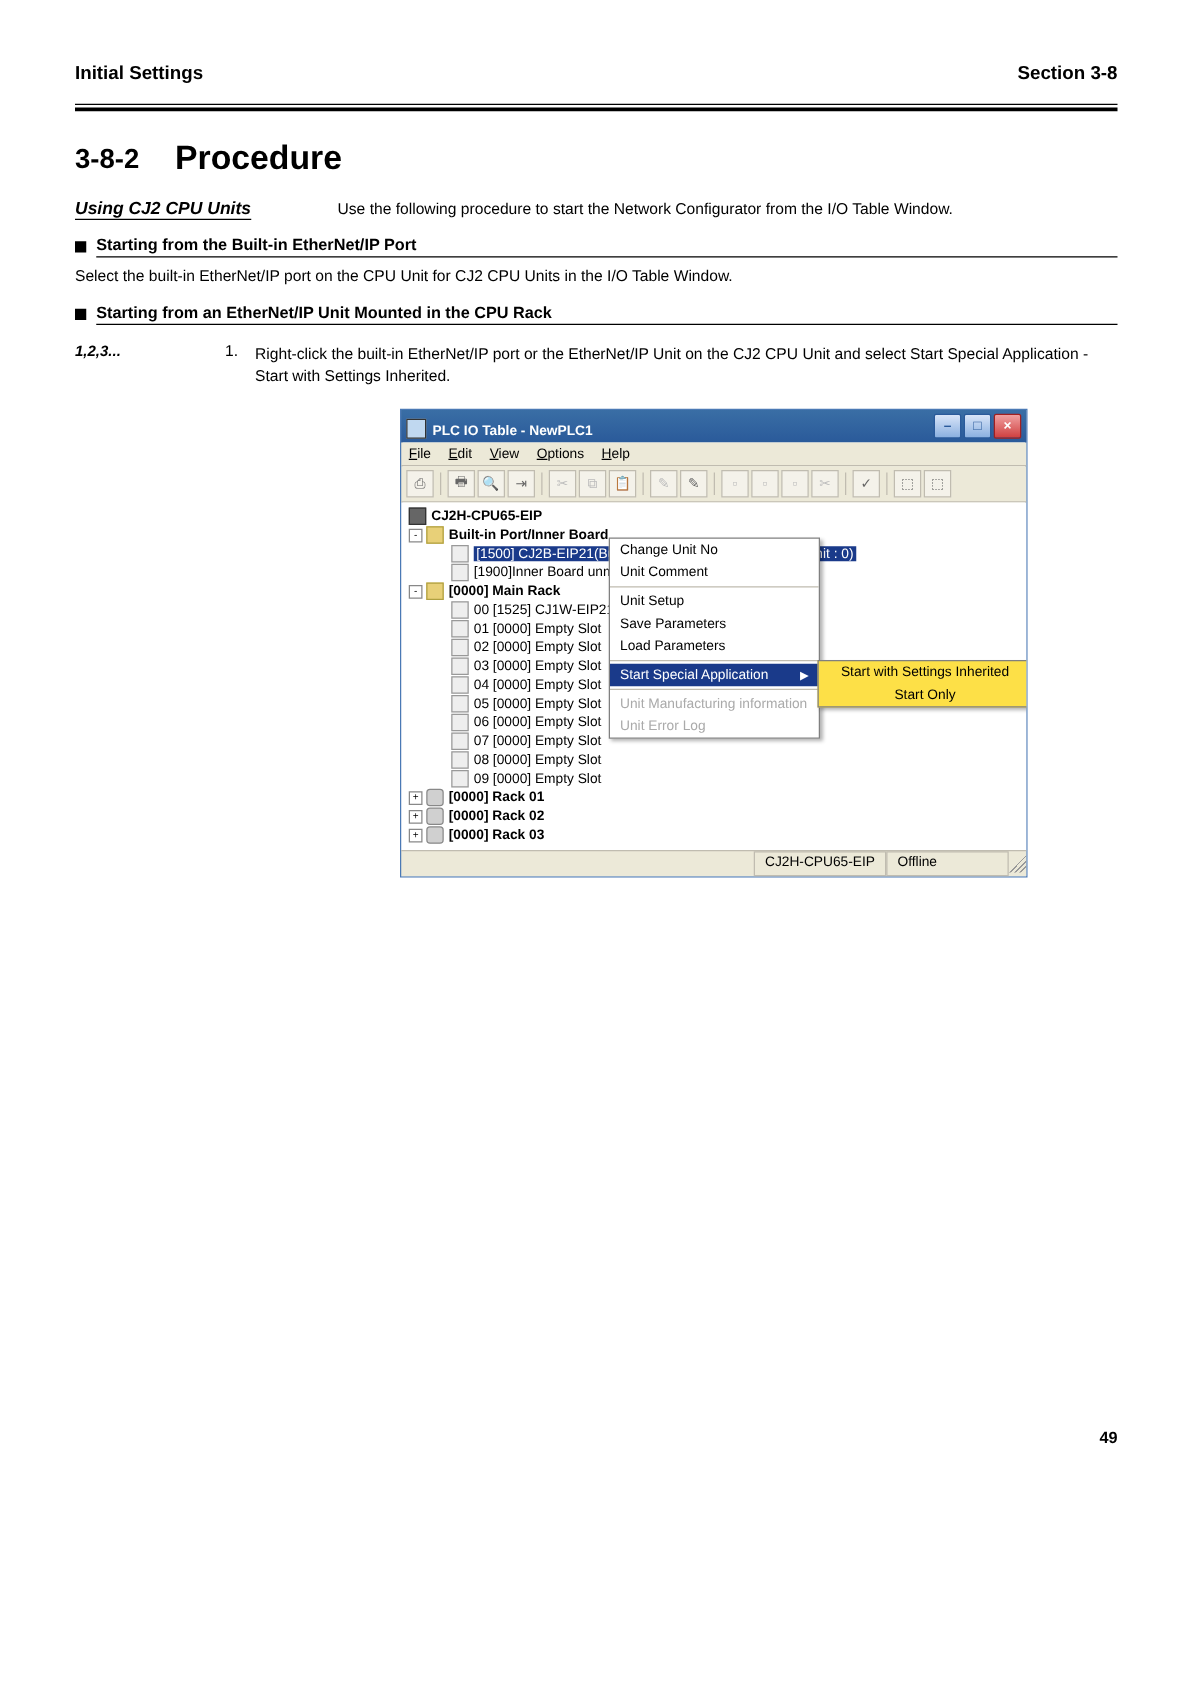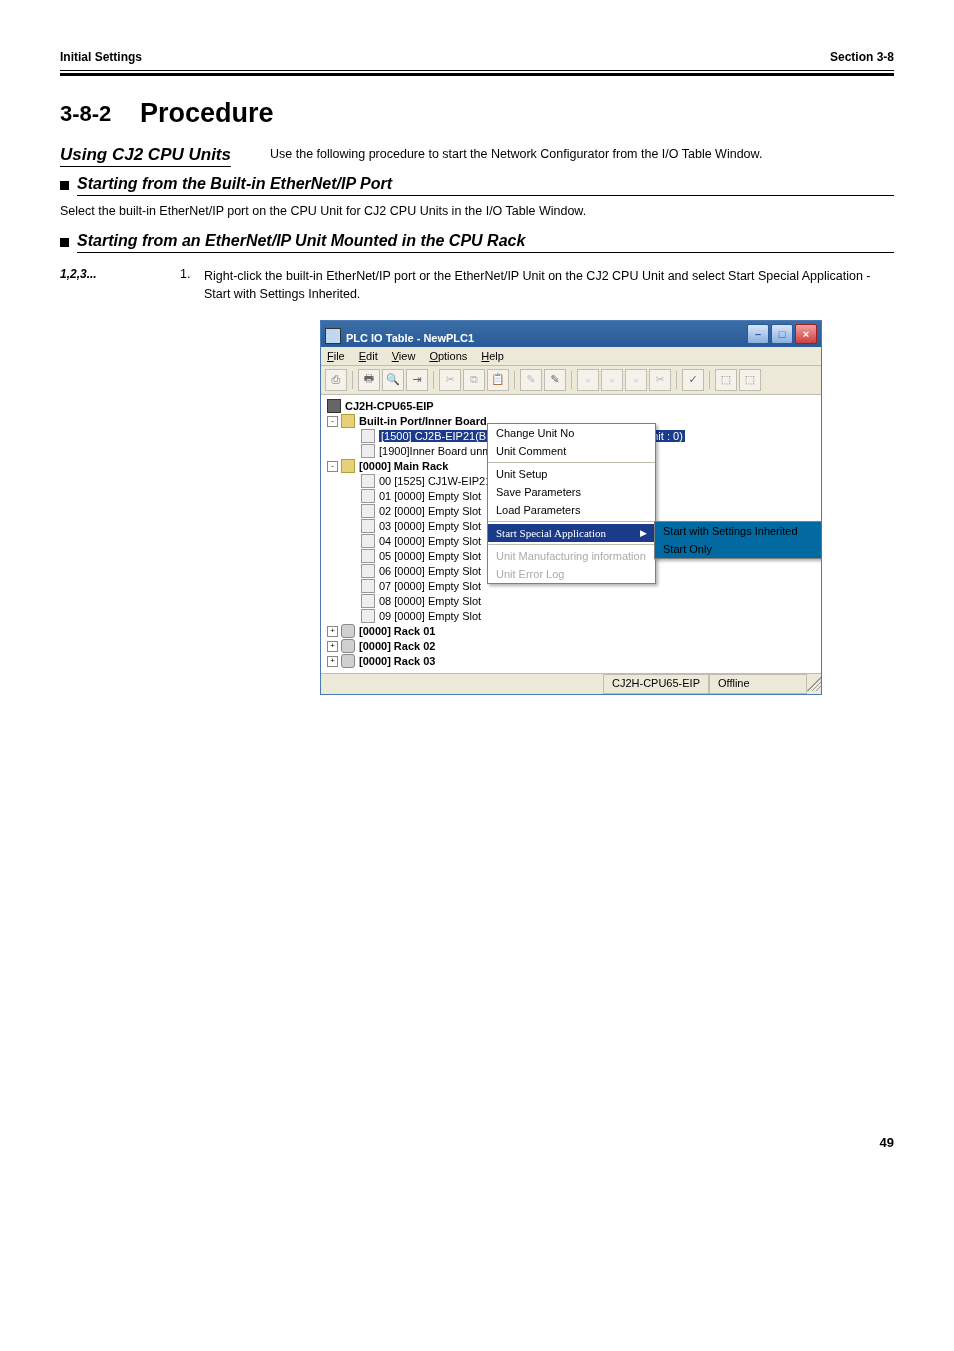--- a/index.html
+++ b/index.html
@@ -9,23 +9,23 @@
     background: #fff;
     color: #000;
     width: 954px;
   }
   .page {
     padding: 50px 60px 40px 60px;
   }
   .header-line {
     display: flex;
     justify-content: space-between;
-    font-size: 12px;
-    font-weight: bold;
-    margin-bottom: 6px;
+    font-size: 15px;
+    font-weight: bold;
+    margin-bottom: 16px;
   }
   .hr-thin {
     border: none;
     border-top: 1px solid #000;
     margin: 0 0 2px 0;
   }
   .hr-thick {
     border: none;
     border-top: 3px solid #000;
     margin: 0 0 22px 0;
@@ -42,21 +42,21 @@
   }
   .section-title {
     font-size: 27px;
     font-weight: bold;
   }
   .left-col {
     float: left;
     width: 210px;
   }
   .side-heading {
-    font-size: 17px;
+    font-size: 14px;
     font-style: italic;
     font-weight: bold;
     border-bottom: 1px solid #000;
     display: inline-block;
     padding-bottom: 1px;
   }
   .right-col {
   }
   .body-text {
     font-size: 12.5px;
@@ -69,26 +69,25 @@
     margin: 12px 0 6px 0;
   }
   .bullet-sq {
     width: 9px;
     height: 9px;
     background: #000;
     margin-right: 8px;
     flex: 0 0 auto;
   }
   .sub-heading {
-    font-size: 16px;
+    font-size: 13px;
     font-weight: bold;
     border-bottom: 1px solid #000;
     flex: 1;
     padding-bottom: 2px;
-    font-style: italic;
   }
   .clear { clear: both; }
 
   
   .window {
     width: 500px;
     margin: 16px 0 0 0;
     border: 1px solid #4a79b5;
     font-family: Tahoma, Arial, sans-serif;
     font-size: 11px;
@@ -218,36 +217,36 @@
     padding: 3px 8px;
     color: #000;
   }
   .cm-item.disabled { color: #aaa; }
   .cm-item.hl {
     background: #1a3a8a;
     color: #fff;
     display: flex;
     justify-content: space-between;
     align-items: center;
-    font-family: Liberation Serif, serif;
   }
   .cm-item.hl .arrow { font-size: 9px; }
   .cm-sep {
     border-top: 1px solid #c0bcb0;
     margin: 2px 0;
   }
   .submenu {
     position: absolute;
     left: 333px;
     top: 126px;
     width: 170px;
-    background: #0369a1;
+    background: #fde047;
     border: 1px solid #808080;
     box-shadow: 2px 2px 3px rgba(0,0,0,0.3);
     font-size: 11px;
+    text-align: center;
   }
   .statusbar {
     background: #ece9d8;
     border-top: 1px solid #c0bcb0;
     display: flex;
     height: 20px;
     align-items: center;
   }
   .status-cell {
     border: 1px solid #c0bcb0;

